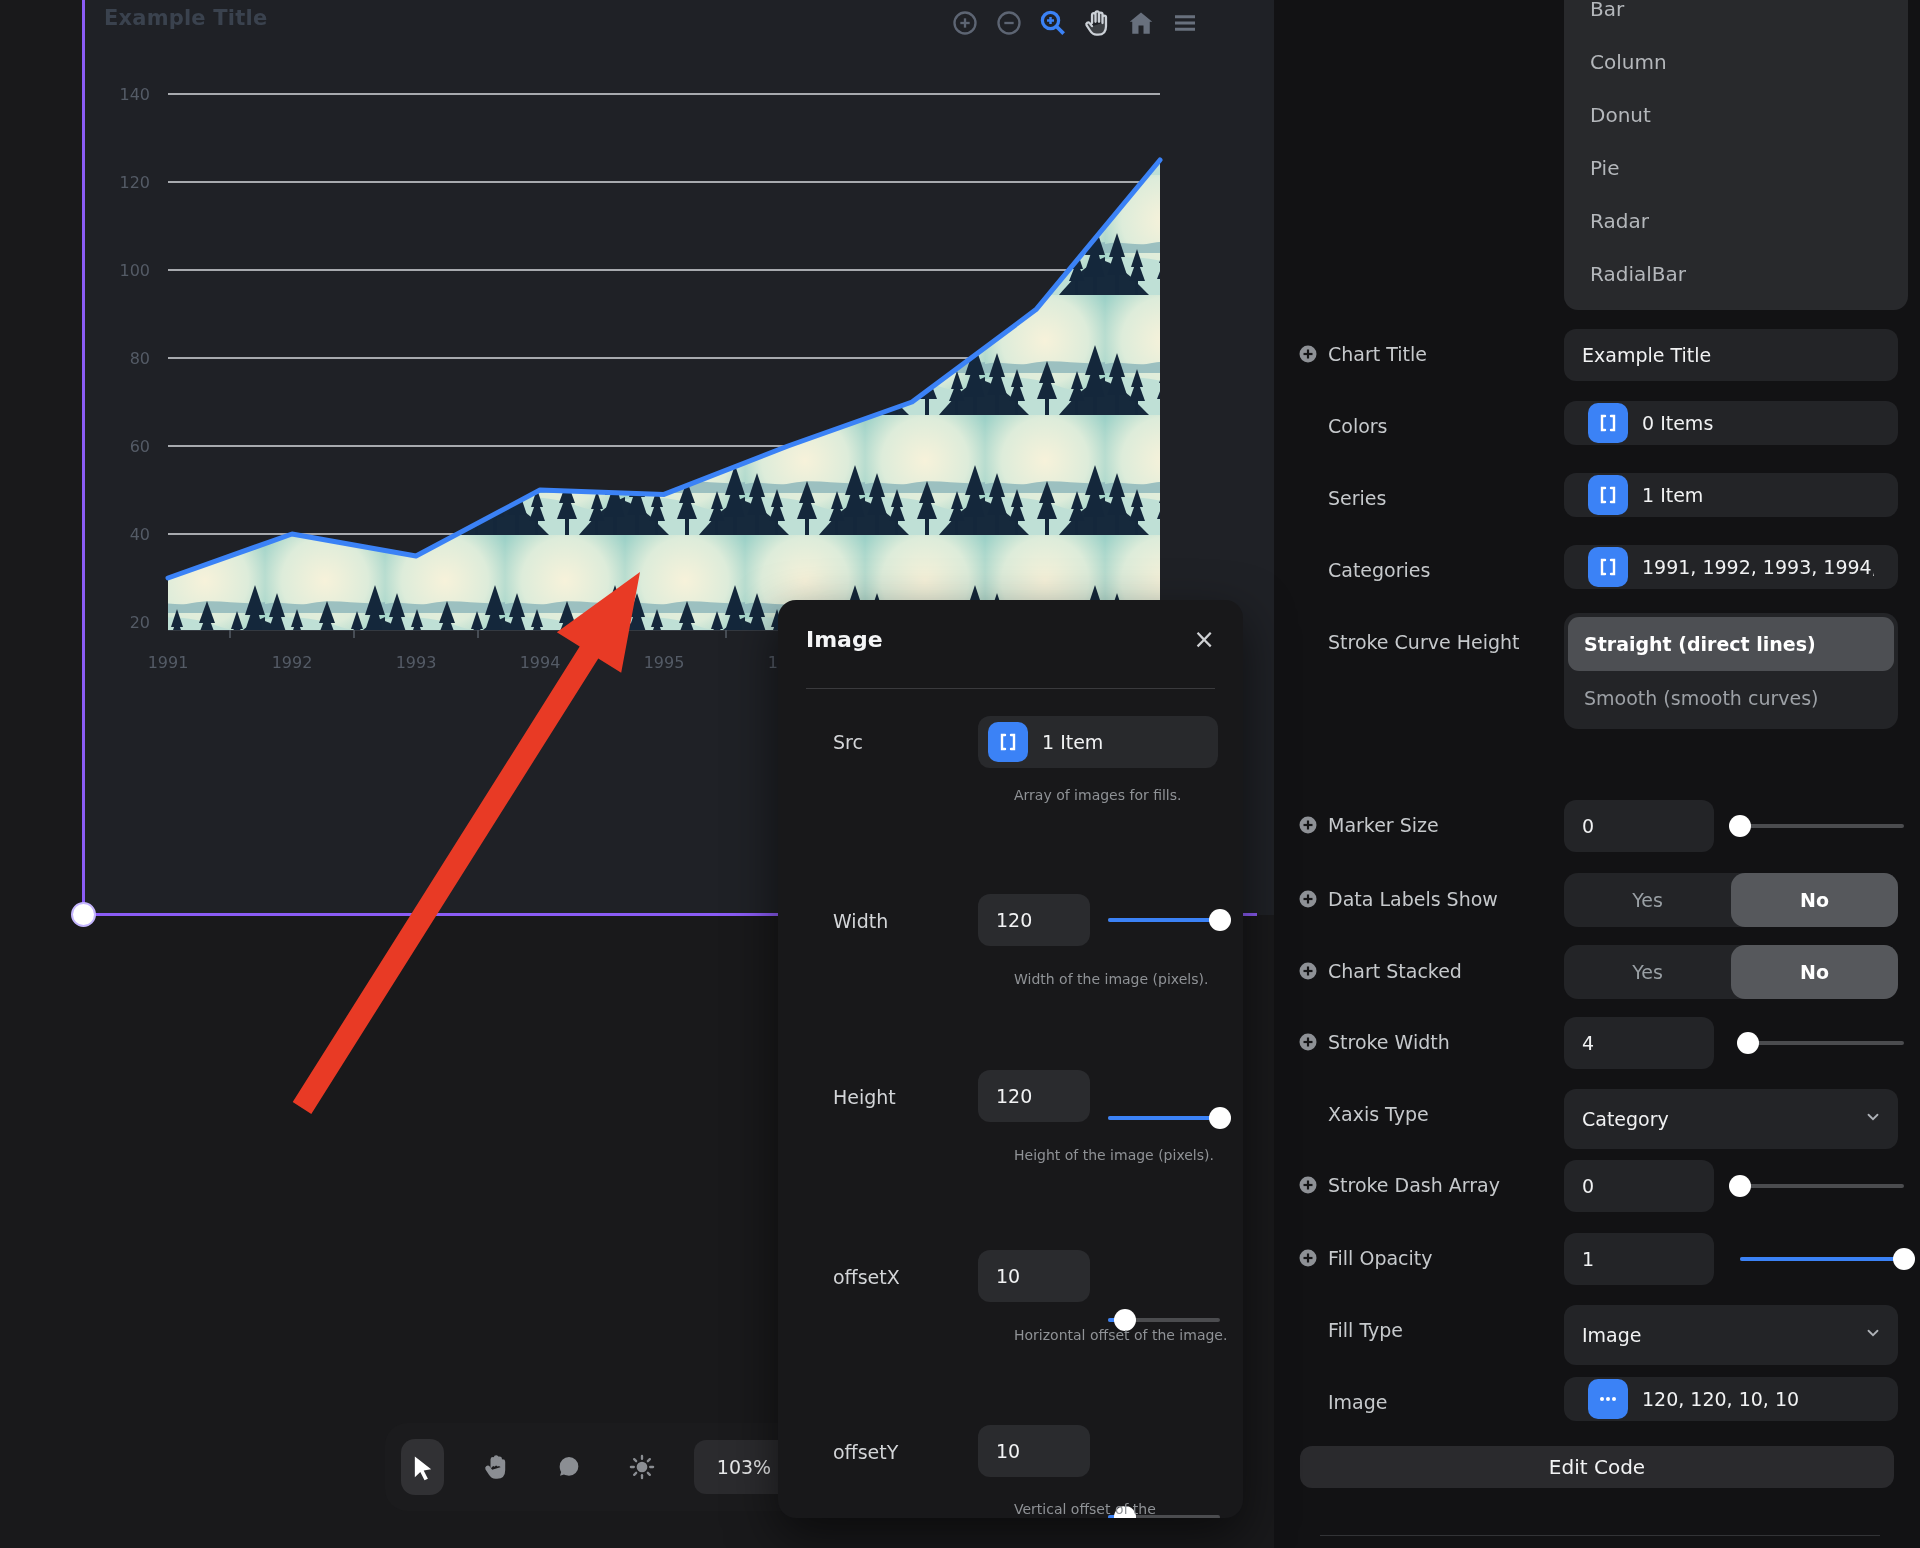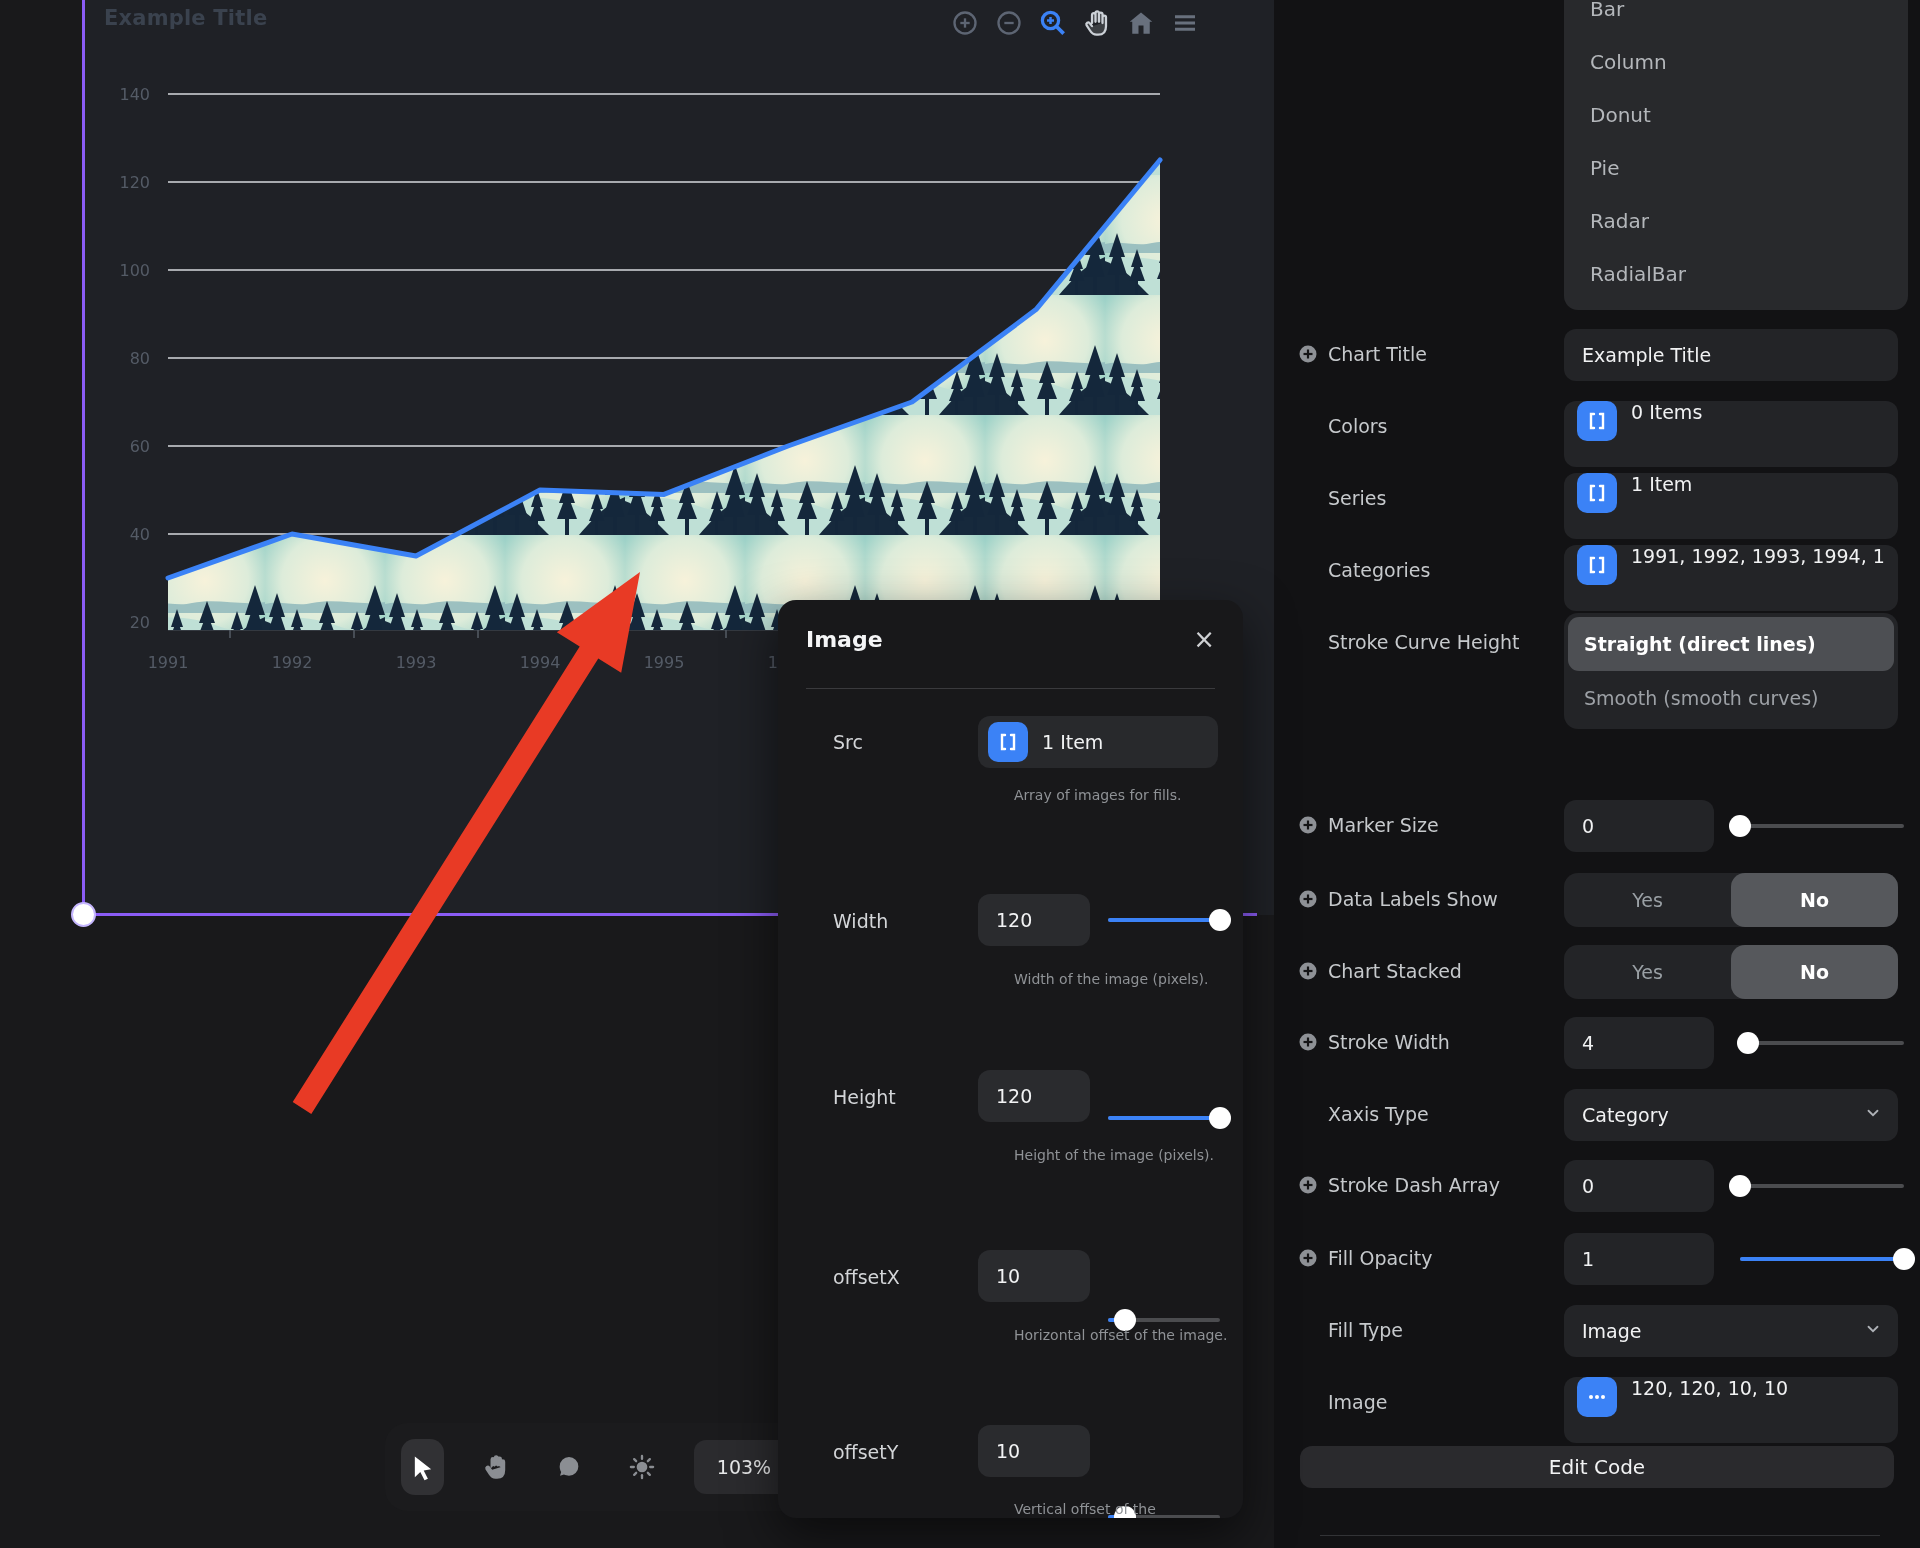--- a/index.html
+++ b/index.html
@@ -51,24 +51,24 @@
 
   
   .badge { width:40px; height:40px; min-width:40px; border-radius:10px; background:#3b82f6; display:flex; align-items:center; justify-content:center; }
   .ctrl-text { color:#f1f2f3; font-size:19px; white-space:nowrap; overflow:hidden; }
 
   
   .panel { position:absolute; left:1274px; top:0; width:646px; height:1548px; background:#121214; z-index:20; }
   .p-label { position:absolute; left:54px; font-size:19px; color:#c6c9cc; white-space:nowrap; }
   .p-label .plus { position:absolute; left:-30px; top:1px; }
   .p-input { position:absolute; left:290px; width:334px; height:52px; background:#232427; border-radius:12px; color:#f1f2f3; font-size:19px; display:flex; align-items:center; padding-left:18px; }
-  .p-array { position:absolute; left:290px; width:334px; height:66px; background:#232427; border-radius:12px; display:flex; padding:0 13px; gap:14px; cursor:pointer; }
+  .p-array { position:absolute; left:290px; width:334px; height:44px; background:#232427; border-radius:12px; display:flex; align-items:center; padding:0 24px; gap:14px; cursor:pointer; }
   .p-numinput { position:absolute; left:290px; width:150px; height:52px; background:#232427; border-radius:12px; color:#f1f2f3; font-size:19px; display:flex; align-items:center; padding-left:18px; }
   .p-slider { position:absolute; left:466px; width:164px; height:22px; top-margin:0; }
-  .p-select { position:absolute; left:290px; width:334px; height:52px; background:#232427; border-radius:12px; color:#f1f2f3; font-size:19px; display:flex; align-items:center; justify-content:space-between; padding:0 16px 0 18px; cursor:pointer; }
+  .p-select { position:absolute; left:290px; width:334px; height:60px; background:#232427; border-radius:12px; color:#f1f2f3; font-size:19px; display:flex; align-items:center; justify-content:space-between; padding:0 16px 0 18px; cursor:pointer; }
   .p-toggle { position:absolute; left:290px; width:334px; height:54px; background:#232427; border-radius:14px; display:flex; }
   .p-toggle .opt { flex:1; display:flex; align-items:center; justify-content:center; font-size:19px; color:#9aa0a5; cursor:pointer; }
   .p-toggle .opt.on { background:#56585c; border-radius:14px; color:#ffffff; font-weight:bold; }
   .listbox { position:absolute; left:290px; width:334px; background:#232427; border-radius:14px; padding:4px; }
   .listbox .lopt { height:54px; display:flex; align-items:center; padding:0 16px; font-size:19px; color:#9da1a6; border-radius:11px; cursor:pointer; white-space:nowrap; }
   .listbox .lopt.sel { background:#4d4f53; color:#ffffff; font-weight:bold; }
   .edit-code { position:absolute; left:26px; top:1446px; width:594px; height:42px; background:#2a2a2d; border-radius:12px; color:#f2f3f4; font-size:20px; display:flex; align-items:center; justify-content:center; cursor:pointer; }
   .p-divider { position:absolute; left:46px; top:1535px; width:560px; height:1px; background:#323336; }
 
   

